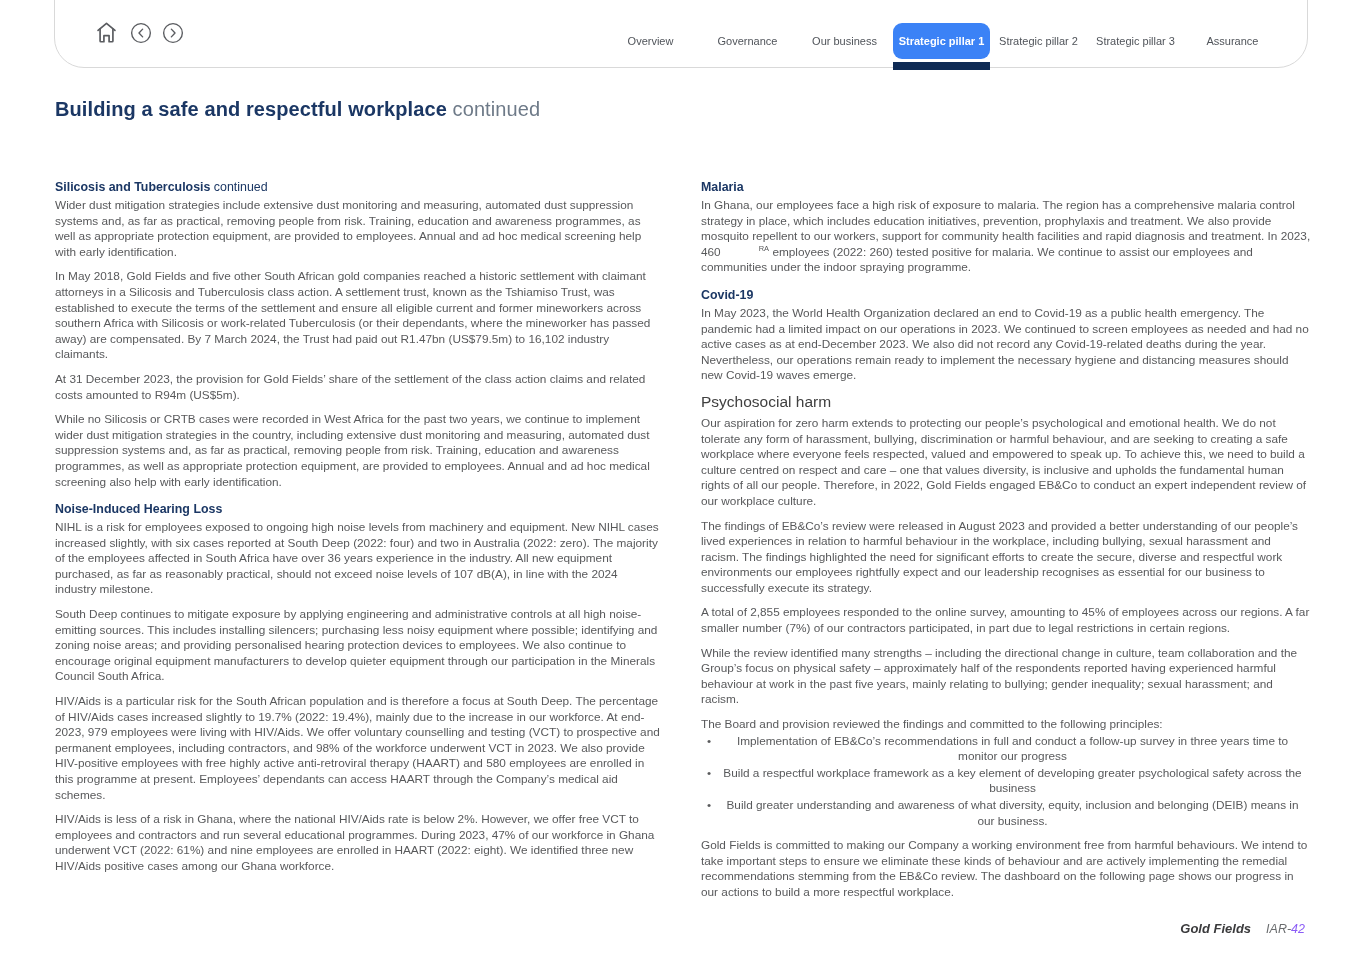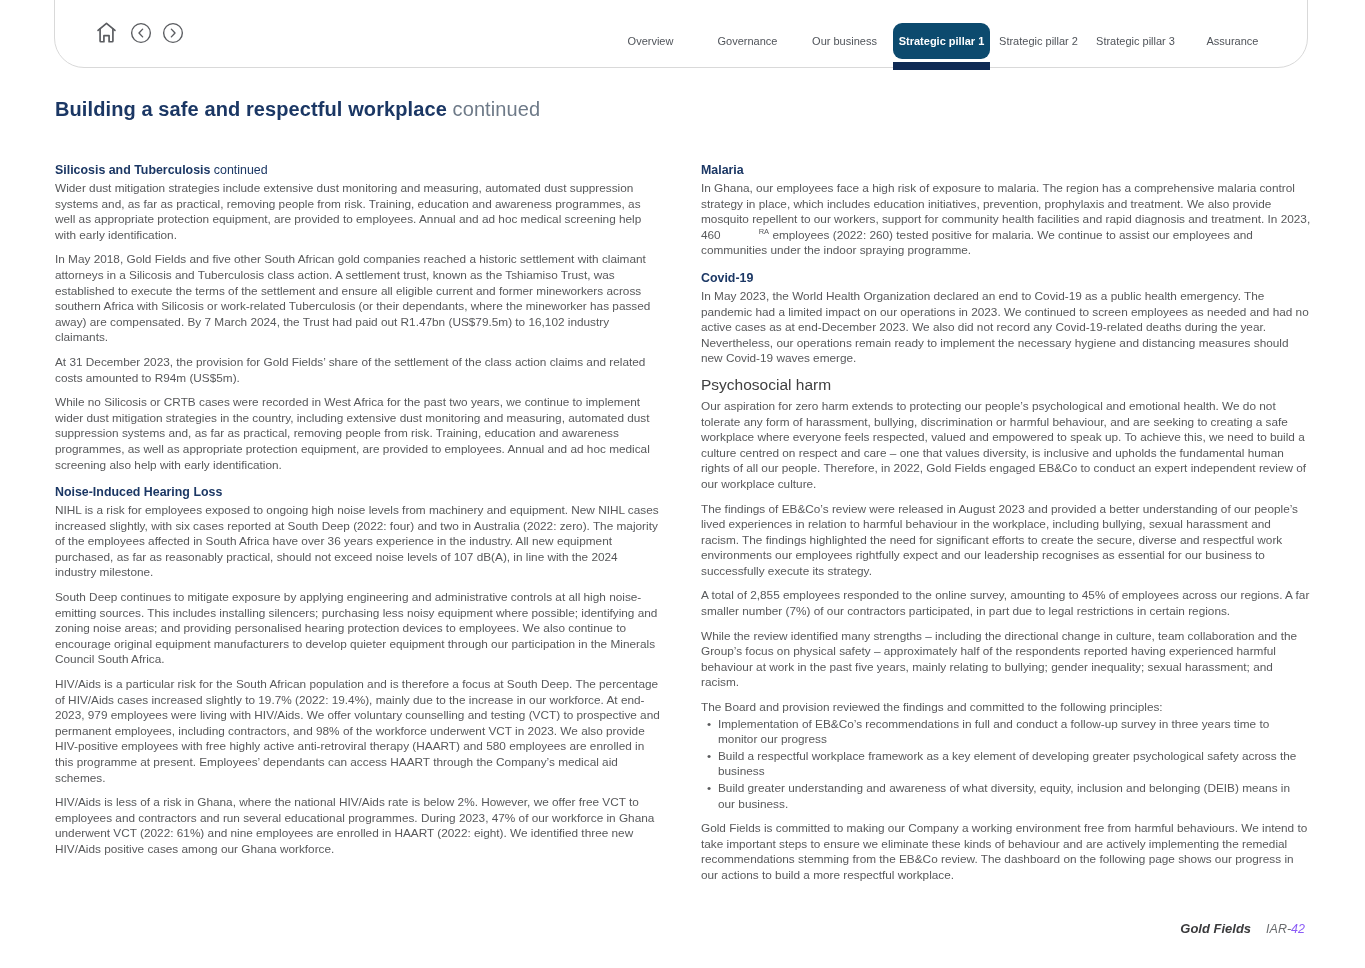--- a/index.html
+++ b/index.html
@@ -11,43 +11,43 @@
   .navbar { position:absolute; left:54px; top:-42px; width:1254px; height:110px;
     background:#fff; border:1px solid #d9d9d9; border-radius:30px; }
   .nav-inner { position:absolute; left:0; right:0; bottom:0; height:66px;
     display:flex; align-items:center; padding-left:38px; }
   .nav-icons { display:flex; align-items:center; gap:10px; }
   .icon-btn { background:none; border:none; padding:0; cursor:pointer; display:flex;
     align-items:center; justify-content:center; }
   .tabs { position:absolute; right:26px; bottom:8px; display:flex; align-items:center; }
   .tab { width:97px; height:36px; display:flex; align-items:center; justify-content:center;
     font-size:11px; color:#50545a; cursor:pointer; white-space:nowrap; }
-  .tab.active { background:#0c4a6e; color:#ffffff; font-weight:bold; border-radius:9px;
+  .tab.active { background:#3b82f6; color:#ffffff; font-weight:bold; border-radius:9px;
     position:relative; }
   .tab.active::after { content:""; position:absolute; left:0; right:0; bottom:-11px;
     height:8px; background:#0e2a54; }
 
   
   .page-title { position:absolute; left:55px; top:98px; font-size:20px; font-weight:bold;
     color:#1b3764; letter-spacing:0.1px; }
   .page-title .t-suffix { font-weight:400; color:#6e7a88; }
 
   
   .columns { position:absolute; left:55px; top:163px; width:1256px;
     display:grid; grid-template-columns:606px 610px; column-gap:40px; }
   .col p { font-size:11.8px; line-height:15.6px; color:#58595b; margin:0 0 9px; }
   .sec-h { font-size:12.4px; line-height:15px; color:#1b3764; font-weight:bold;
     margin:12px 0 3px; }
-  .sec-h:first-child { margin-top:0; }
+  .sec-h:first-child { margin-top:17px; }
   .sec-h .h-r { font-weight:400; }
   .big-h { font-size:15.5px; line-height:18px; color:#404040; font-weight:normal;
     margin:2px 0 5px; }
   sup { font-size:7.5px; vertical-align:super; line-height:0;margin-left:38px; }
   .intro { margin-bottom:1px !important; }
-  ul.bullets { list-style:none; margin:0 4px 9px; padding:0; }
+  ul.bullets { list-style:none; margin:0 4px 9px; padding:0;text-align:center; }
   ul.bullets li { position:relative; padding-left:13px; font-size:11.8px;
     line-height:15.6px; color:#58595b; margin-bottom:1px; }
   ul.bullets li::before { content:"\2022"; position:absolute; left:2px; color:#58595b; }
 
   
   .footer { position:absolute; right:60px; top:921px; display:flex; align-items:baseline;
     gap:15px;font-style:italic; }
   .footer .brand { font-size:13px; font-weight:bold; color:#3b3b3d; }
   .footer .page-ref { font-size:12.5px; color:#6a6c6e; }
   .footer .page-num { color:#8b5cf6; }

